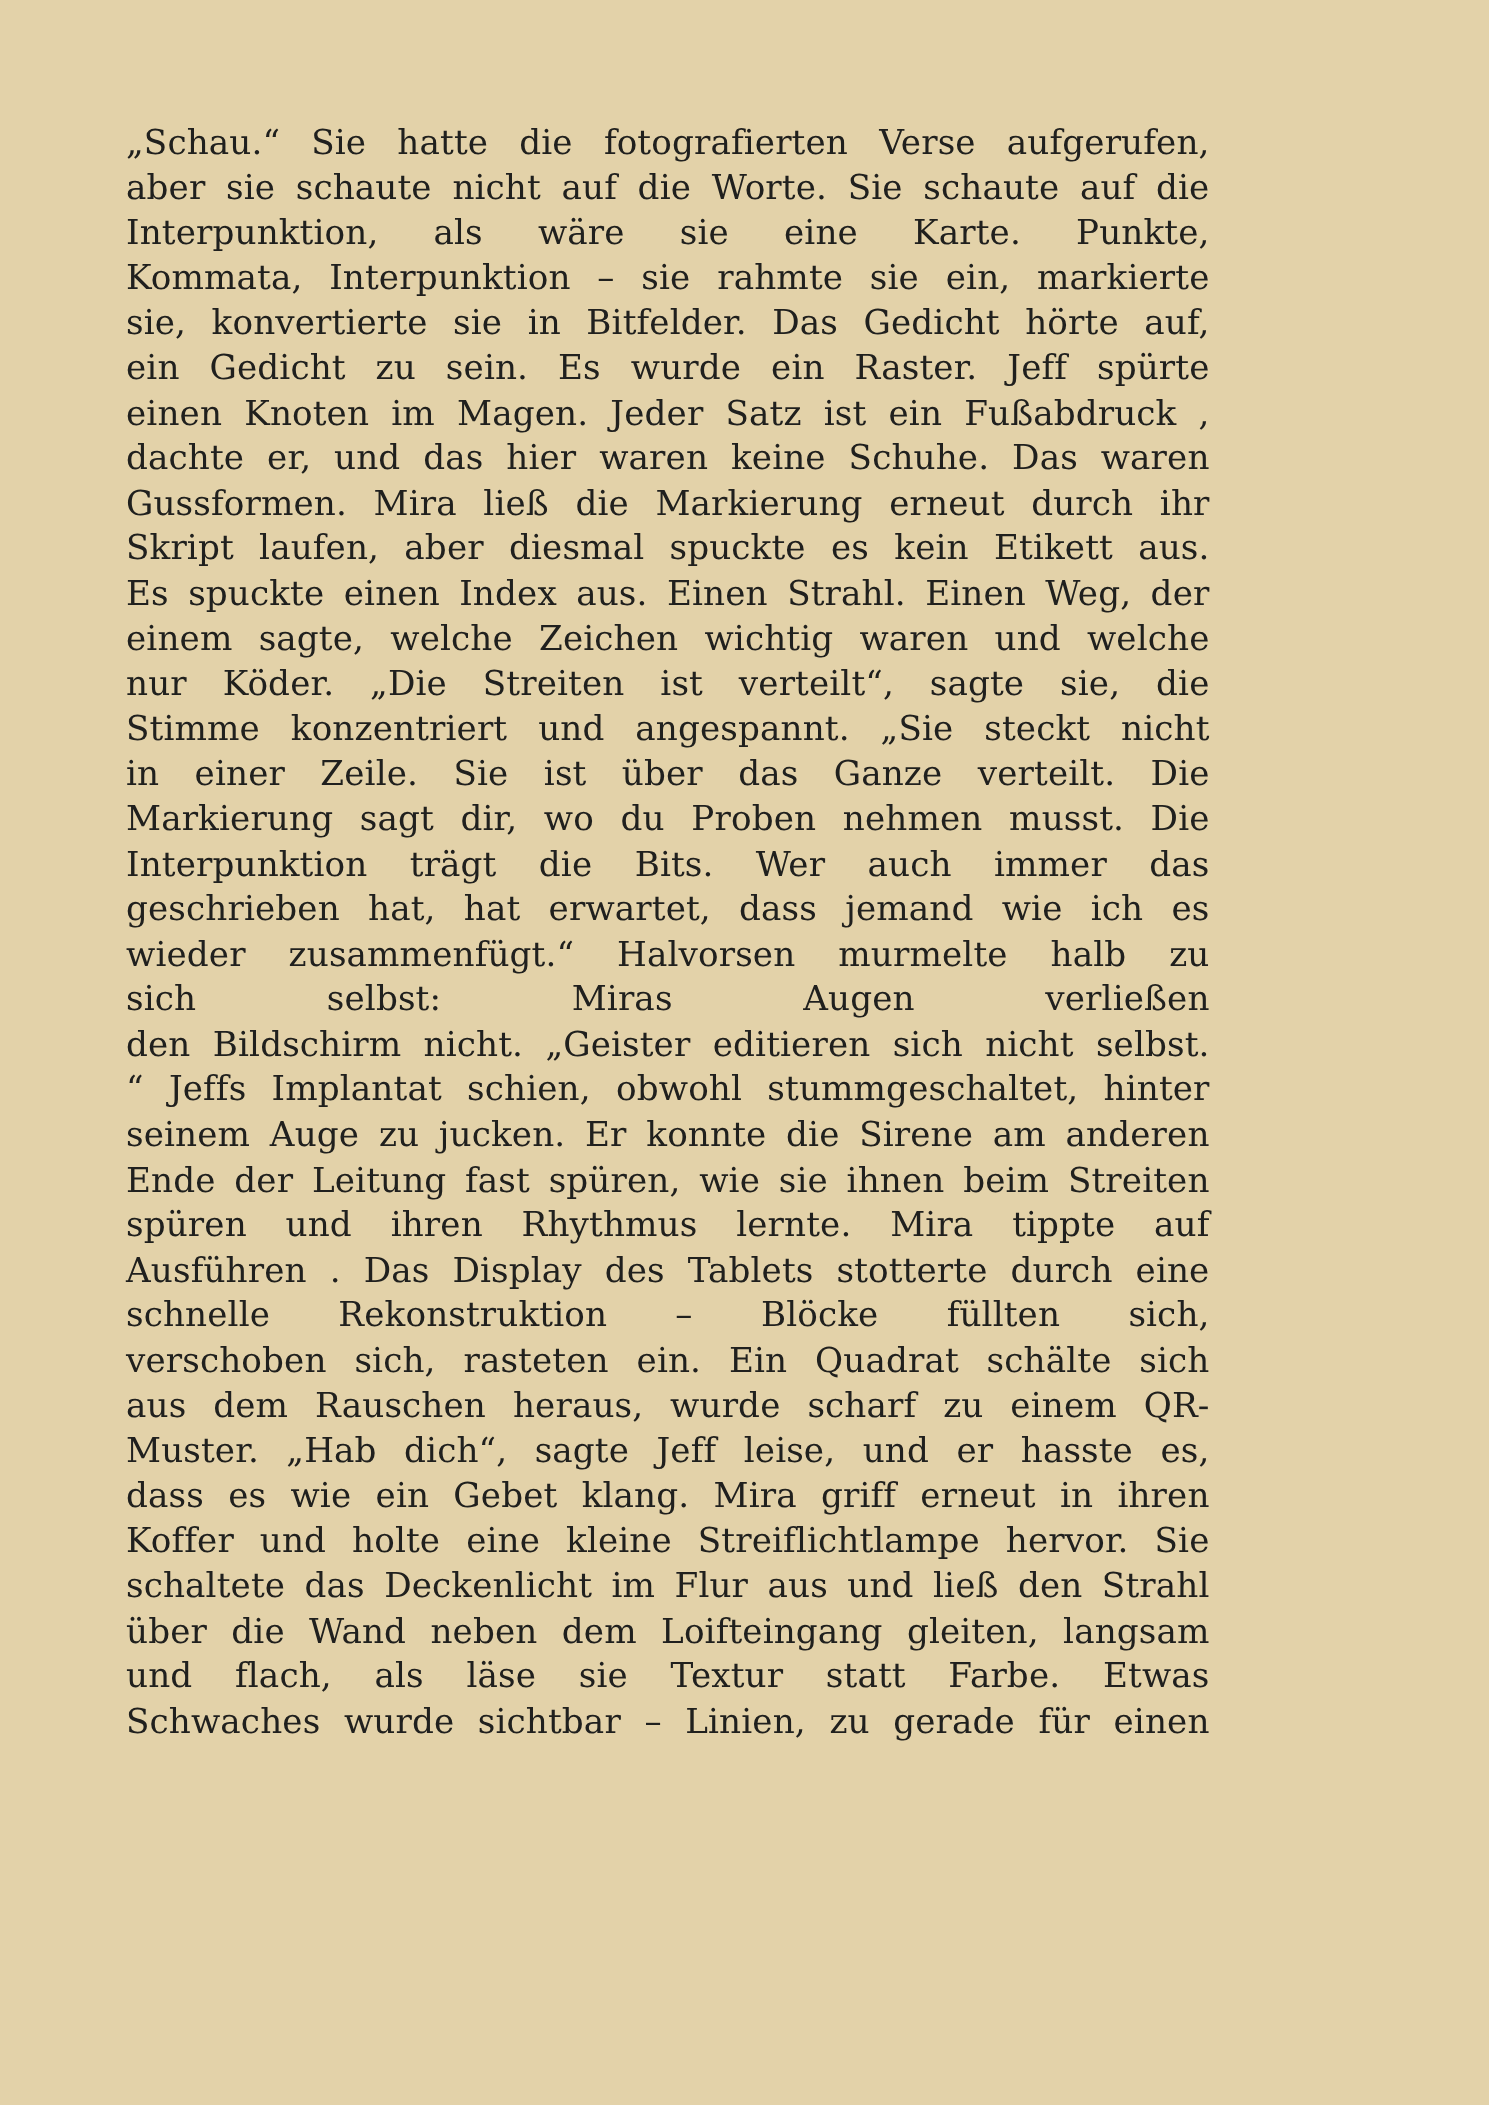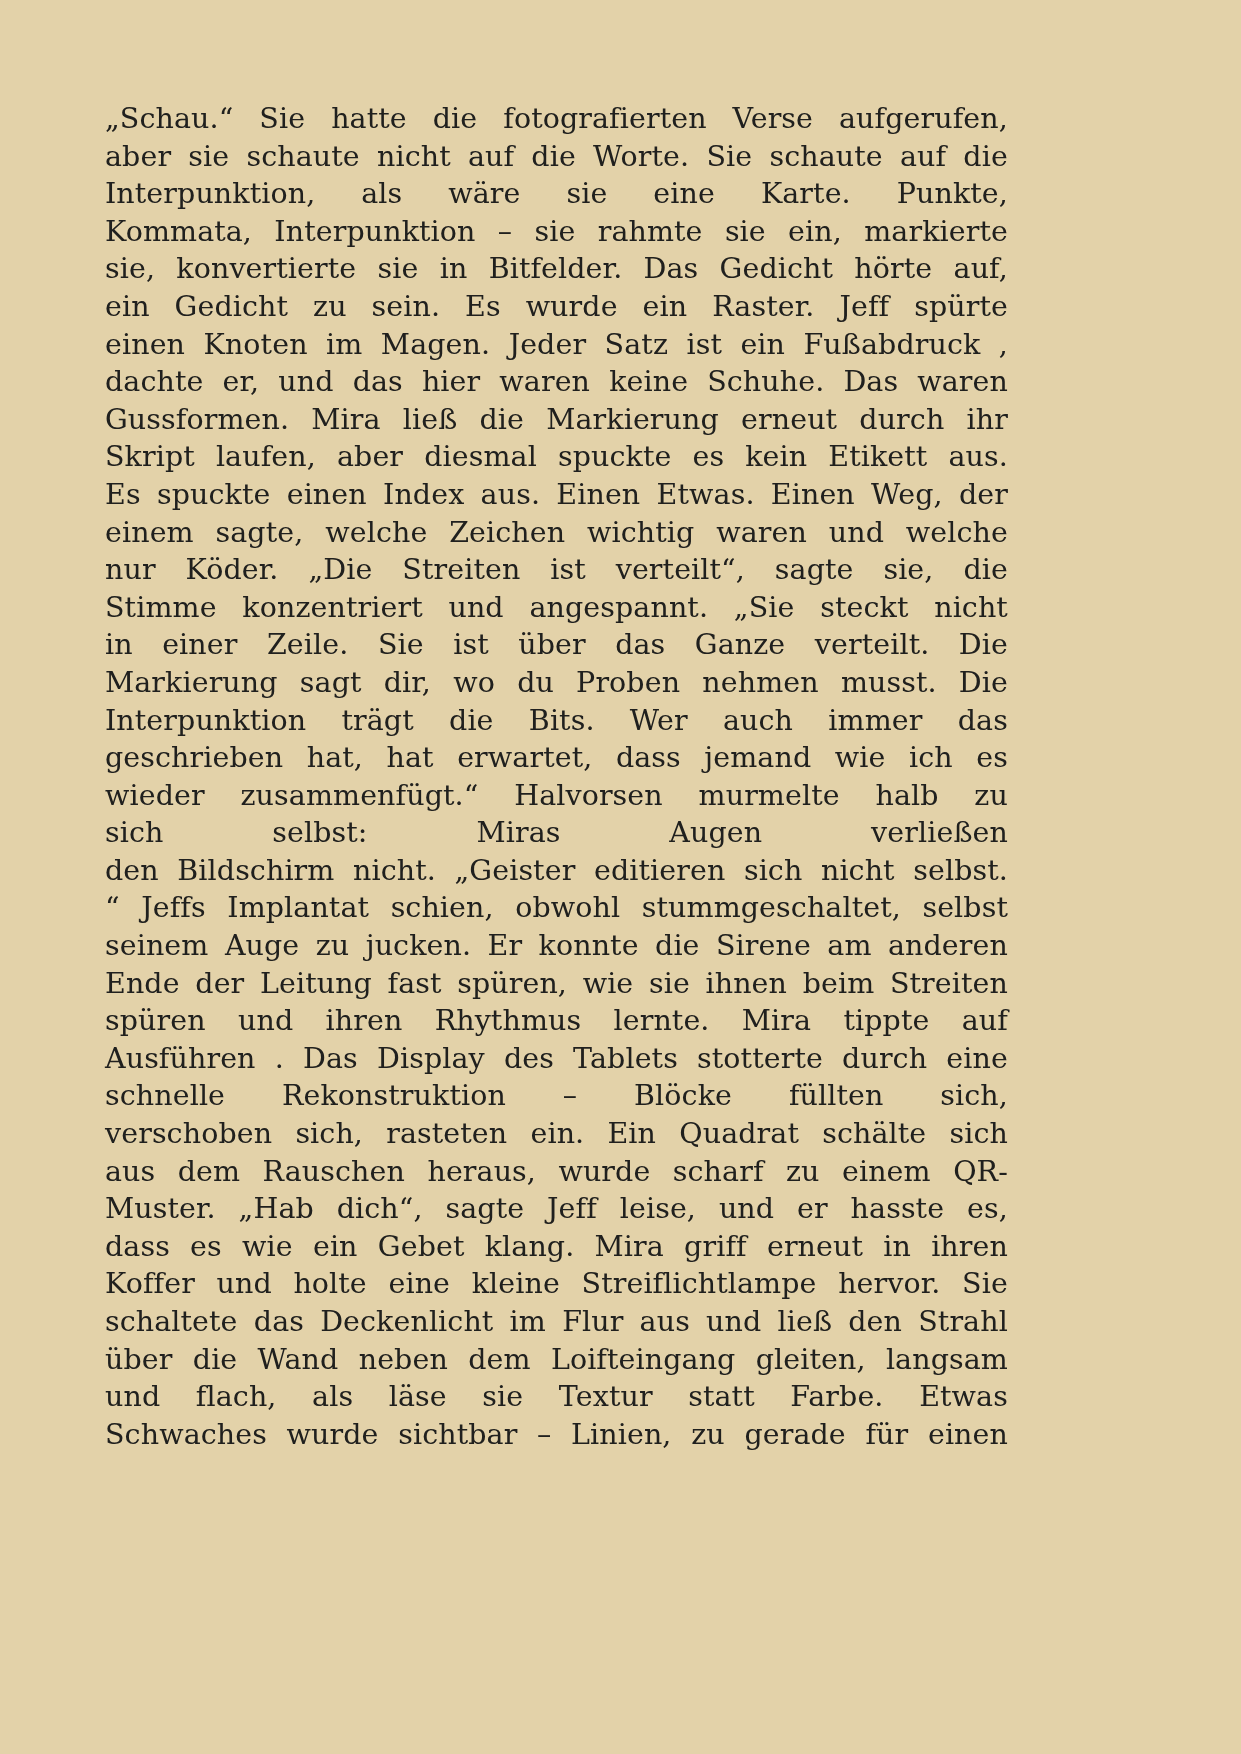--- a/index.html
+++ b/index.html
@@ -60,32 +60,32 @@
       <div class="line just"><span class="w">„Schau.“</span><span class="w">Sie</span><span class="w">hatte</span><span class="w">die</span><span class="w">fotografierten</span><span class="w">Verse</span><span class="w">aufgerufen,</span></div>
       <div class="line just"><span class="w">aber</span><span class="w">sie</span><span class="w">schaute</span><span class="w">nicht</span><span class="w">auf</span><span class="w">die</span><span class="w">Worte.</span><span class="w">Sie</span><span class="w">schaute</span><span class="w">auf</span><span class="w">die</span></div>
       <div class="line just"><span class="w">Interpunktion,</span><span class="w">als</span><span class="w">wäre</span><span class="w">sie</span><span class="w">eine</span><span class="w">Karte.</span><span class="w">Punkte,</span></div>
       <div class="line just"><span class="w">Kommata,</span><span class="w">Interpunktion</span><span class="w">–</span><span class="w">sie</span><span class="w">rahmte</span><span class="w">sie</span><span class="w">ein,</span><span class="w">markierte</span></div>
       <div class="line just"><span class="w">sie,</span><span class="w">konvertierte</span><span class="w">sie</span><span class="w">in</span><span class="w">Bitfelder.</span><span class="w">Das</span><span class="w">Gedicht</span><span class="w">hörte</span><span class="w">auf,</span></div>
       <div class="line just"><span class="w">ein</span><span class="w">Gedicht</span><span class="w">zu</span><span class="w">sein.</span><span class="w">Es</span><span class="w">wurde</span><span class="w">ein</span><span class="w">Raster.</span><span class="w">Jeff</span><span class="w">spürte</span></div>
       <div class="line just"><span class="w">einen</span><span class="w">Knoten</span><span class="w">im</span><span class="w">Magen.</span><span class="w">Jeder</span><span class="w">Satz</span><span class="w">ist</span><span class="w">ein</span><span class="w">Fußabdruck</span><span class="w">,</span></div>
       <div class="line just"><span class="w">dachte</span><span class="w">er,</span><span class="w">und</span><span class="w">das</span><span class="w">hier</span><span class="w">waren</span><span class="w">keine</span><span class="w">Schuhe.</span><span class="w">Das</span><span class="w">waren</span></div>
       <div class="line just"><span class="w">Gussformen.</span><span class="w">Mira</span><span class="w">ließ</span><span class="w">die</span><span class="w">Markierung</span><span class="w">erneut</span><span class="w">durch</span><span class="w">ihr</span></div>
       <div class="line just"><span class="w">Skript</span><span class="w">laufen,</span><span class="w">aber</span><span class="w">diesmal</span><span class="w">spuckte</span><span class="w">es</span><span class="w">kein</span><span class="w">Etikett</span><span class="w">aus.</span></div>
-      <div class="line just"><span class="w">Es</span><span class="w">spuckte</span><span class="w">einen</span><span class="w">Index</span><span class="w">aus.</span><span class="w">Einen</span><span class="w">Etwas.</span><span class="w">Einen</span><span class="w">Weg,</span><span class="w">der</span></div>
+      <div class="line just"><span class="w">Es</span><span class="w">spuckte</span><span class="w">einen</span><span class="w">Index</span><span class="w">aus.</span><span class="w">Einen</span><span class="w">Strahl.</span><span class="w">Einen</span><span class="w">Weg,</span><span class="w">der</span></div>
       <div class="line just"><span class="w">einem</span><span class="w">sagte,</span><span class="w">welche</span><span class="w">Zeichen</span><span class="w">wichtig</span><span class="w">waren</span><span class="w">und</span><span class="w">welche</span></div>
       <div class="line just"><span class="w">nur</span><span class="w">Köder.</span><span class="w">„Die</span><span class="w">Streiten</span><span class="w">ist</span><span class="w">verteilt“,</span><span class="w">sagte</span><span class="w">sie,</span><span class="w">die</span></div>
       <div class="line just"><span class="w">Stimme</span><span class="w">konzentriert</span><span class="w">und</span><span class="w">angespannt.</span><span class="w">„Sie</span><span class="w">steckt</span><span class="w">nicht</span></div>
       <div class="line just"><span class="w">in</span><span class="w">einer</span><span class="w">Zeile.</span><span class="w">Sie</span><span class="w">ist</span><span class="w">über</span><span class="w">das</span><span class="w">Ganze</span><span class="w">verteilt.</span><span class="w">Die</span></div>
       <div class="line just"><span class="w">Markierung</span><span class="w">sagt</span><span class="w">dir,</span><span class="w">wo</span><span class="w">du</span><span class="w">Proben</span><span class="w">nehmen</span><span class="w">musst.</span><span class="w">Die</span></div>
       <div class="line just"><span class="w">Interpunktion</span><span class="w">trägt</span><span class="w">die</span><span class="w">Bits.</span><span class="w">Wer</span><span class="w">auch</span><span class="w">immer</span><span class="w">das</span></div>
       <div class="line just"><span class="w">geschrieben</span><span class="w">hat,</span><span class="w">hat</span><span class="w">erwartet,</span><span class="w">dass</span><span class="w">jemand</span><span class="w">wie</span><span class="w">ich</span><span class="w">es</span></div>
       <div class="line just"><span class="w">wieder</span><span class="w">zusammenfügt.“</span><span class="w">Halvorsen</span><span class="w">murmelte</span><span class="w">halb</span><span class="w">zu</span></div>
       <div class="line just"><span class="w">sich</span><span class="w">selbst:</span><span class="w">Miras</span><span class="w">Augen</span><span class="w">verließen</span></div>
       <div class="line just"><span class="w">den</span><span class="w">Bildschirm</span><span class="w">nicht.</span><span class="w">„Geister</span><span class="w">editieren</span><span class="w">sich</span><span class="w">nicht</span><span class="w">selbst.</span></div>
-      <div class="line just"><span class="w">“</span><span class="w">Jeffs</span><span class="w">Implantat</span><span class="w">schien,</span><span class="w">obwohl</span><span class="w">stummgeschaltet,</span><span class="w">selbst</span></div>
+      <div class="line just"><span class="w">“</span><span class="w">Jeffs</span><span class="w">Implantat</span><span class="w">schien,</span><span class="w">obwohl</span><span class="w">stummgeschaltet,</span><span class="w">hinter</span></div>
       <div class="line just"><span class="w">seinem</span><span class="w">Auge</span><span class="w">zu</span><span class="w">jucken.</span><span class="w">Er</span><span class="w">konnte</span><span class="w">die</span><span class="w">Sirene</span><span class="w">am</span><span class="w">anderen</span></div>
       <div class="line just"><span class="w">Ende</span><span class="w">der</span><span class="w">Leitung</span><span class="w">fast</span><span class="w">spüren,</span><span class="w">wie</span><span class="w">sie</span><span class="w">ihnen</span><span class="w">beim</span><span class="w">Streiten</span></div>
       <div class="line just"><span class="w">spüren</span><span class="w">und</span><span class="w">ihren</span><span class="w">Rhythmus</span><span class="w">lernte.</span><span class="w">Mira</span><span class="w">tippte</span><span class="w">auf</span></div>
       <div class="line just"><span class="w">Ausführen</span><span class="w">.</span><span class="w">Das</span><span class="w">Display</span><span class="w">des</span><span class="w">Tablets</span><span class="w">stotterte</span><span class="w">durch</span><span class="w">eine</span></div>
       <div class="line just"><span class="w">schnelle</span><span class="w">Rekonstruktion</span><span class="w">–</span><span class="w">Blöcke</span><span class="w">füllten</span><span class="w">sich,</span></div>
       <div class="line just"><span class="w">verschoben</span><span class="w">sich,</span><span class="w">rasteten</span><span class="w">ein.</span><span class="w">Ein</span><span class="w">Quadrat</span><span class="w">schälte</span><span class="w">sich</span></div>
       <div class="line just"><span class="w">aus</span><span class="w">dem</span><span class="w">Rauschen</span><span class="w">heraus,</span><span class="w">wurde</span><span class="w">scharf</span><span class="w">zu</span><span class="w">einem</span><span class="w">QR-</span></div>
       <div class="line just"><span class="w">Muster.</span><span class="w">„Hab</span><span class="w">dich“,</span><span class="w">sagte</span><span class="w">Jeff</span><span class="w">leise,</span><span class="w">und</span><span class="w">er</span><span class="w">hasste</span><span class="w">es,</span></div>
       <div class="line just"><span class="w">dass</span><span class="w">es</span><span class="w">wie</span><span class="w">ein</span><span class="w">Gebet</span><span class="w">klang.</span><span class="w">Mira</span><span class="w">griff</span><span class="w">erneut</span><span class="w">in</span><span class="w">ihren</span></div>
       <div class="line just"><span class="w">Koffer</span><span class="w">und</span><span class="w">holte</span><span class="w">eine</span><span class="w">kleine</span><span class="w">Streiflichtlampe</span><span class="w">hervor.</span><span class="w">Sie</span></div>

